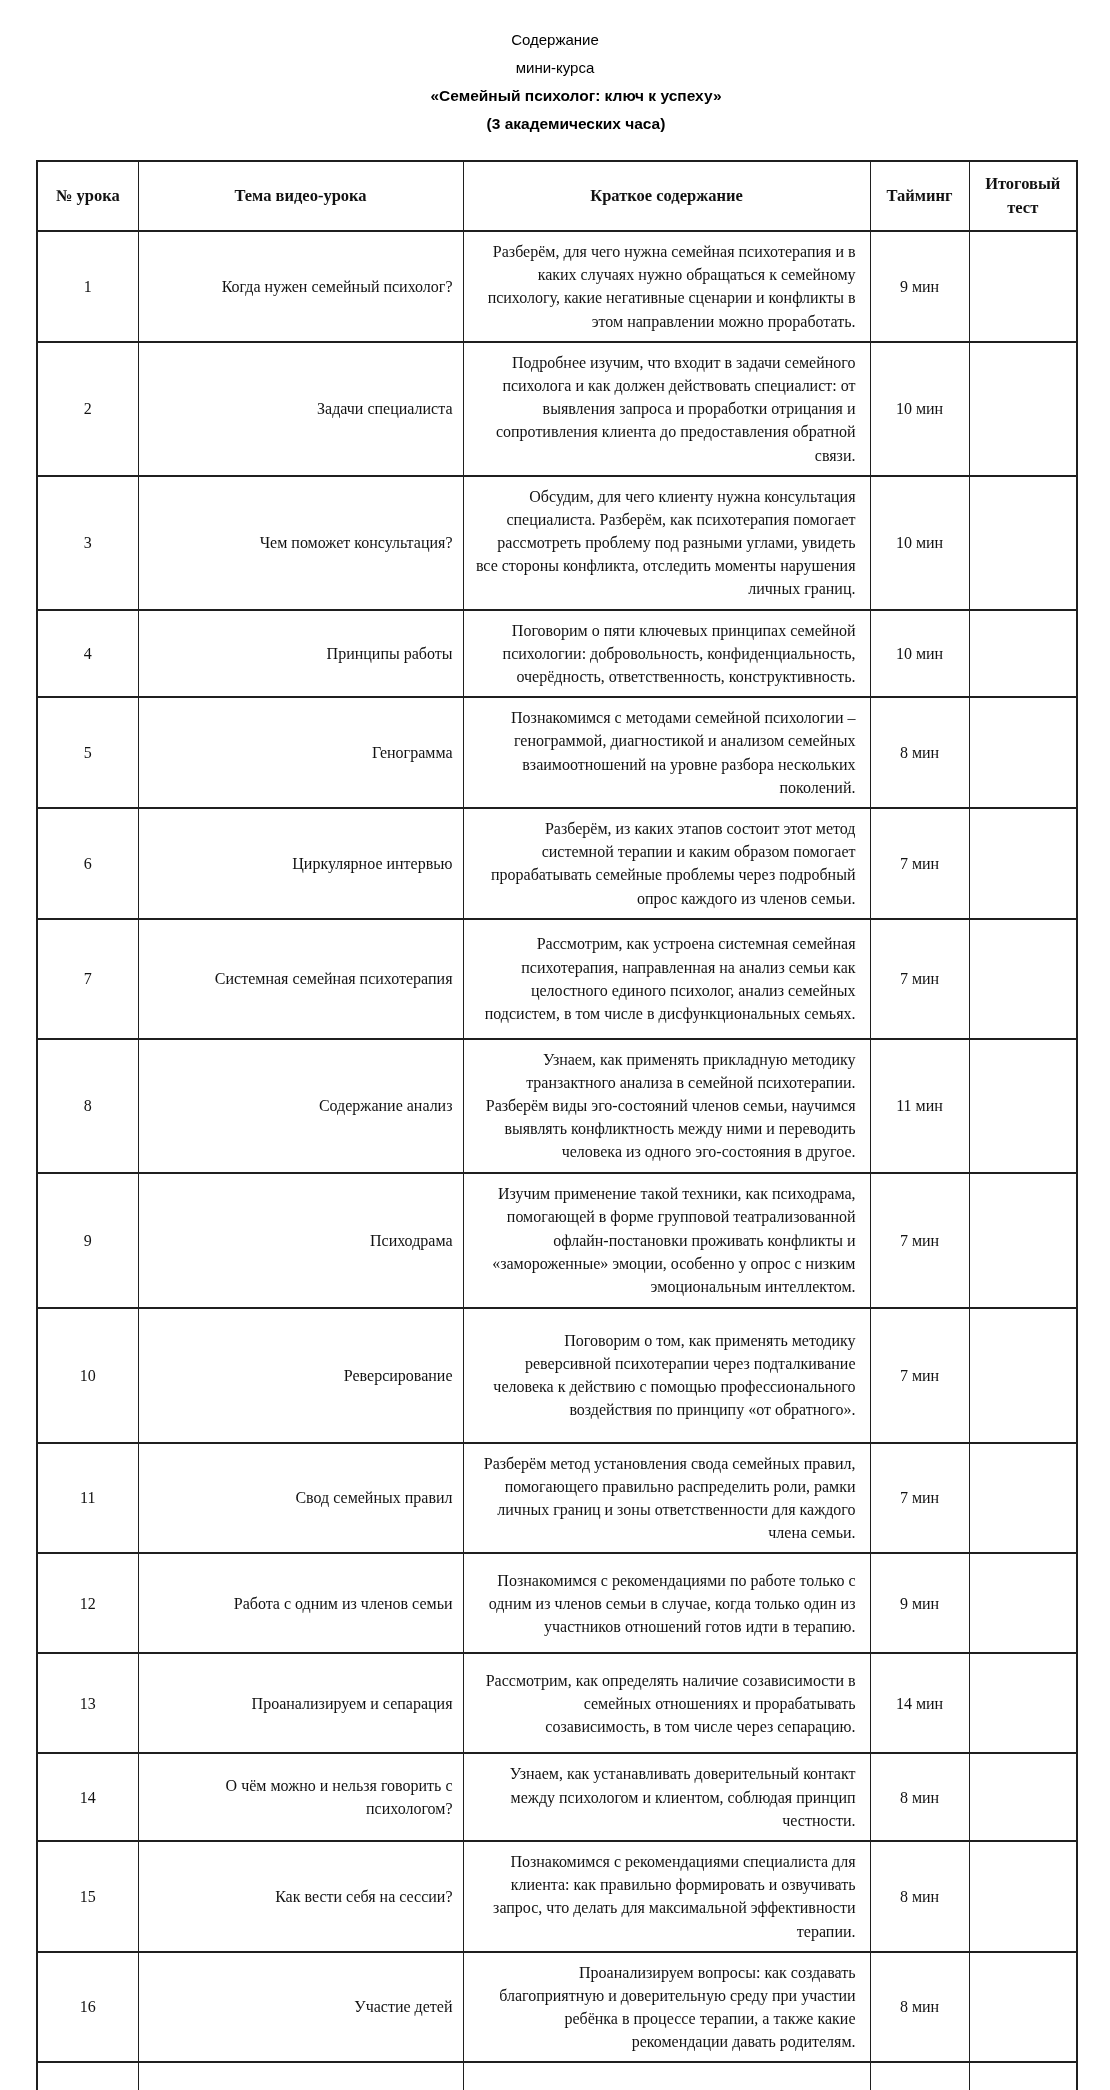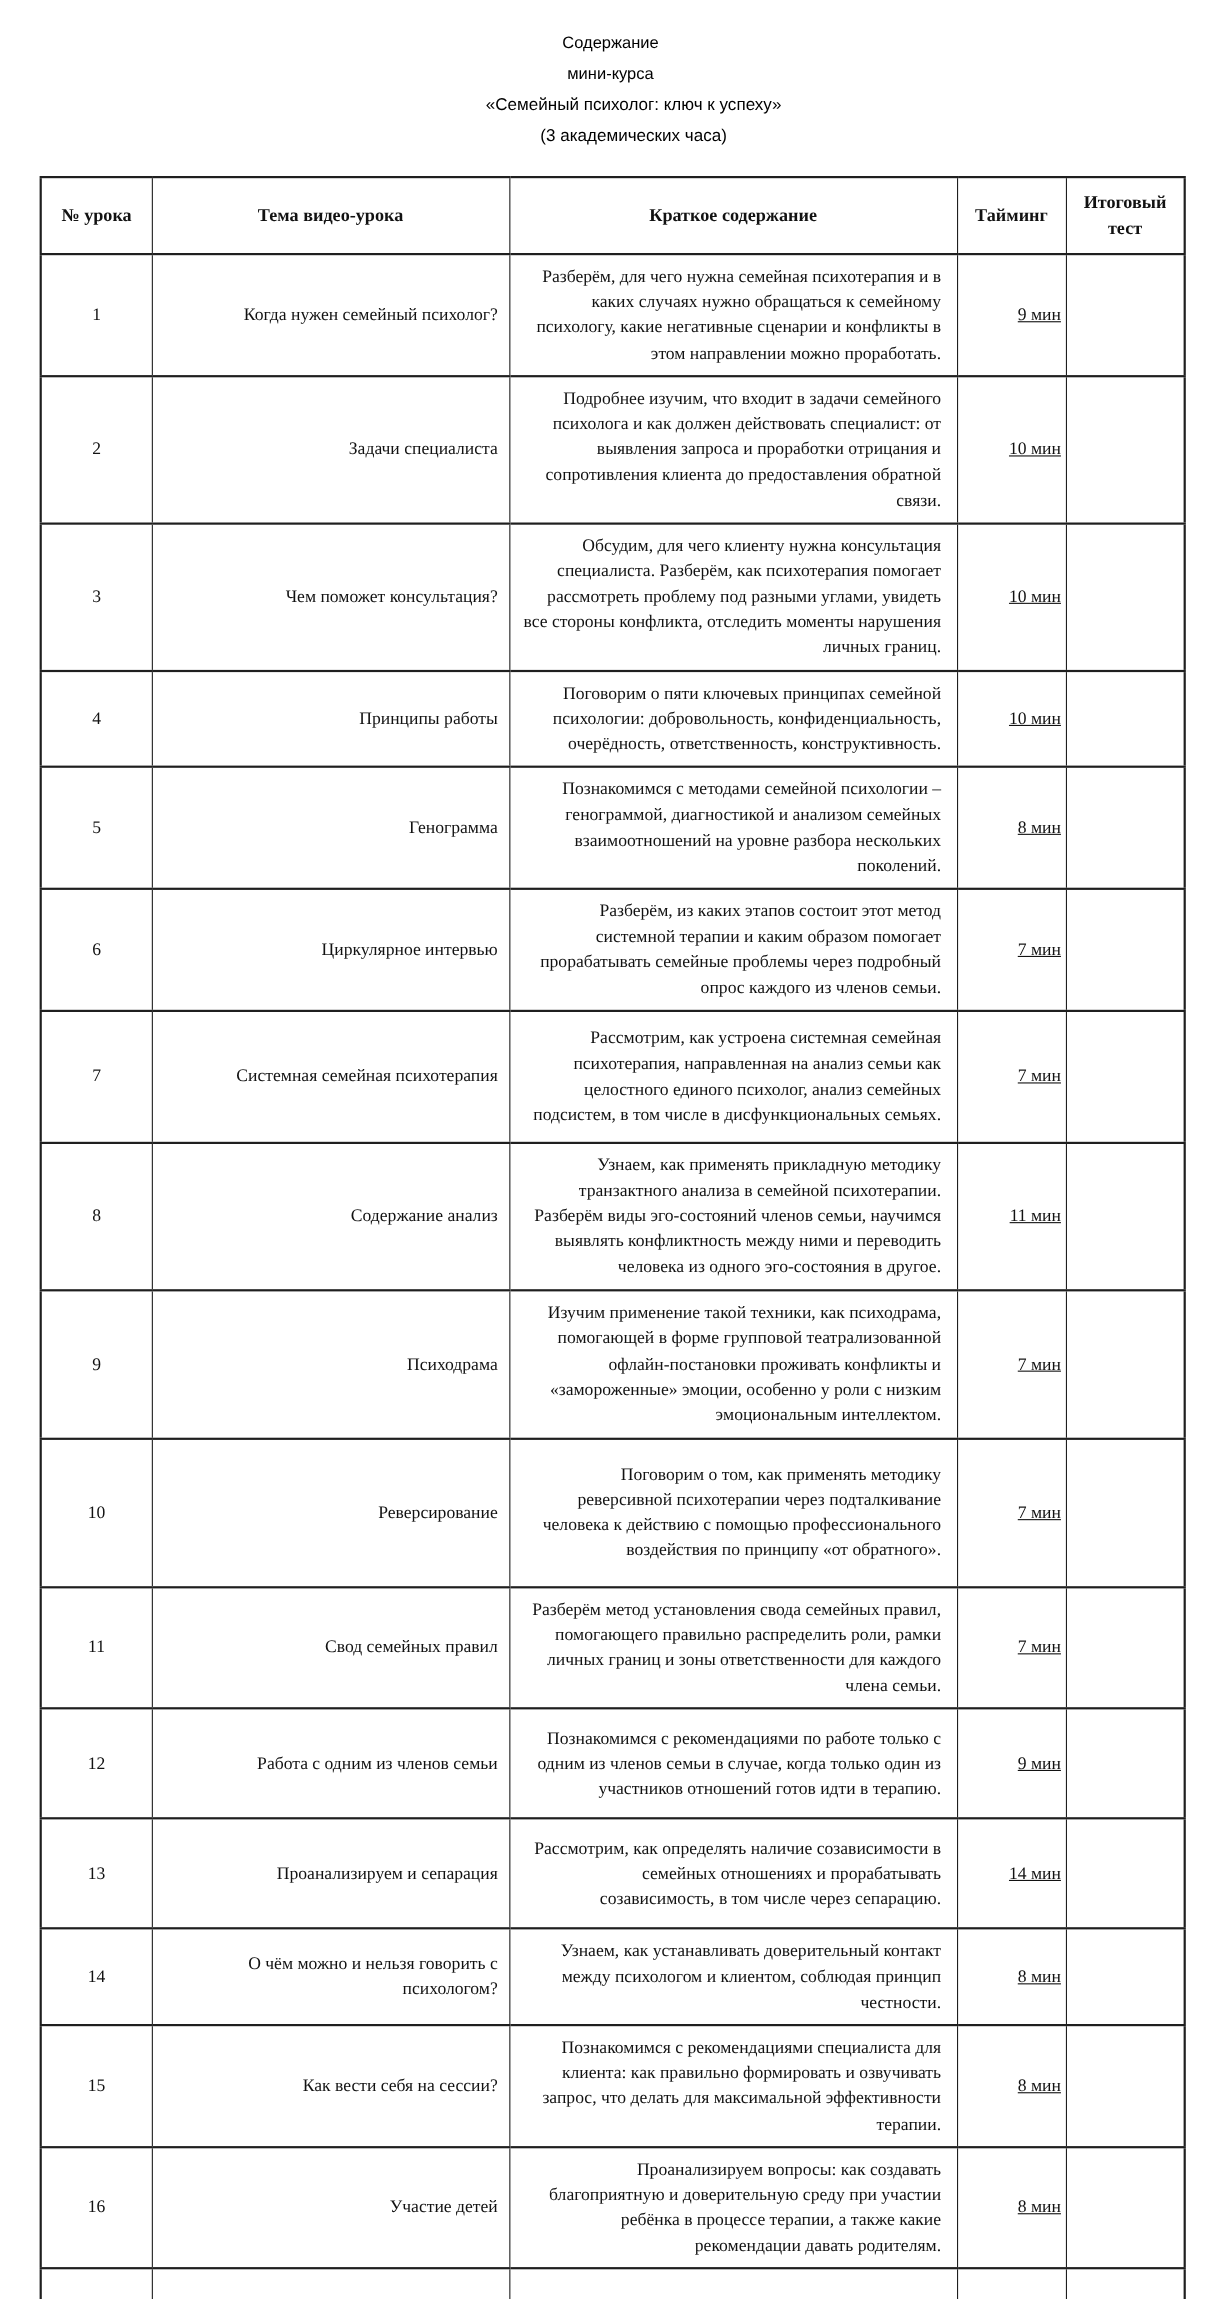--- a/index.html
+++ b/index.html
@@ -19,21 +19,21 @@
   .doc-header {
     text-align: center;
     font-family: "Liberation Sans", sans-serif;
     font-size: 15px;
     color: #000000;
   }
   .doc-header .h-line {
     line-height: 28px;
   }
   .doc-header .h-bold {
-    font-weight: normal;
+    font-weight: bold;
     font-size: 15.5px;
     margin-left: 42px;
   }
   table.course-table {
     border-collapse: collapse;
     table-layout: fixed;
     width: 1040px;
     margin: 22px 0 0 36px;
     border: 2px solid #1f1f1f;
   }
@@ -70,24 +70,23 @@
     text-align: right;
     padding: 4px 10px 4px 8px;
   }
   .c-summary {
     text-align: right;
     font-size: 15.5px;
     line-height: 1.5;
     padding: 8px 14px 8px 12px;
   }
   .c-timing {
-    text-align: right;
+    text-align: center;
     white-space: nowrap;
     padding: 4px;
-    text-decoration: underline;
   }
   .c-test {
     padding: 4px;
   }
 </style>
 </head>
 <body>
 
 <div class="page">
 
@@ -168,21 +167,21 @@
         <tr style="height: 130px;">
     <td class="c-num">8</td>
     <td class="c-topic">Содержание анализ</td>
     <td class="c-summary">Узнаем, как применять прикладную методику транзактного анализа в семейной психотерапии. Разберём виды эго-состояний членов семьи, научимся выявлять конфликтность между ними и переводить человека из одного эго-состояния в другое.</td>
     <td class="c-timing">11 мин</td>
     <td class="c-test"></td>
   </tr>
         <tr style="height: 135px;">
     <td class="c-num">9</td>
     <td class="c-topic">Психодрама</td>
-    <td class="c-summary">Изучим применение такой техники, как психодрама, помогающей в форме групповой театрализованной офлайн-постановки проживать конфликты и «замороженные» эмоции, особенно у роли с низким эмоциональным интеллектом.</td>
+    <td class="c-summary">Изучим применение такой техники, как психодрама, помогающей в форме групповой театрализованной офлайн-постановки проживать конфликты и «замороженные» эмоции, особенно у опрос с низким эмоциональным интеллектом.</td>
     <td class="c-timing">7 мин</td>
     <td class="c-test"></td>
   </tr>
         <tr style="height: 135px;">
     <td class="c-num">10</td>
     <td class="c-topic">Реверсирование</td>
     <td class="c-summary">Поговорим о том, как применять методику реверсивной психотерапии через подталкивание человека к действию с помощью профессионального воздействия по принципу «от обратного».</td>
     <td class="c-timing">7 мин</td>
     <td class="c-test"></td>
   </tr>

